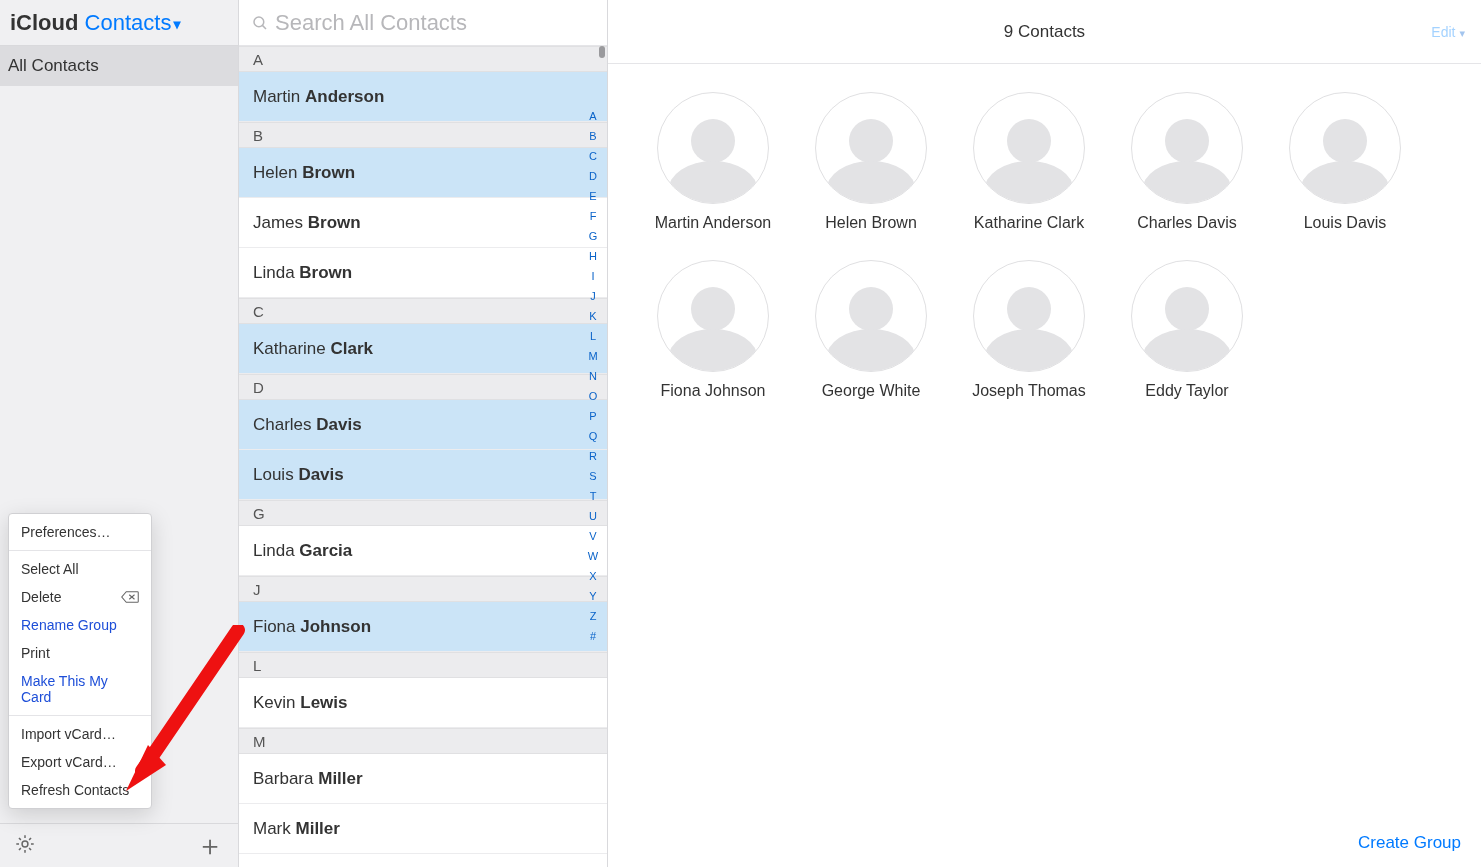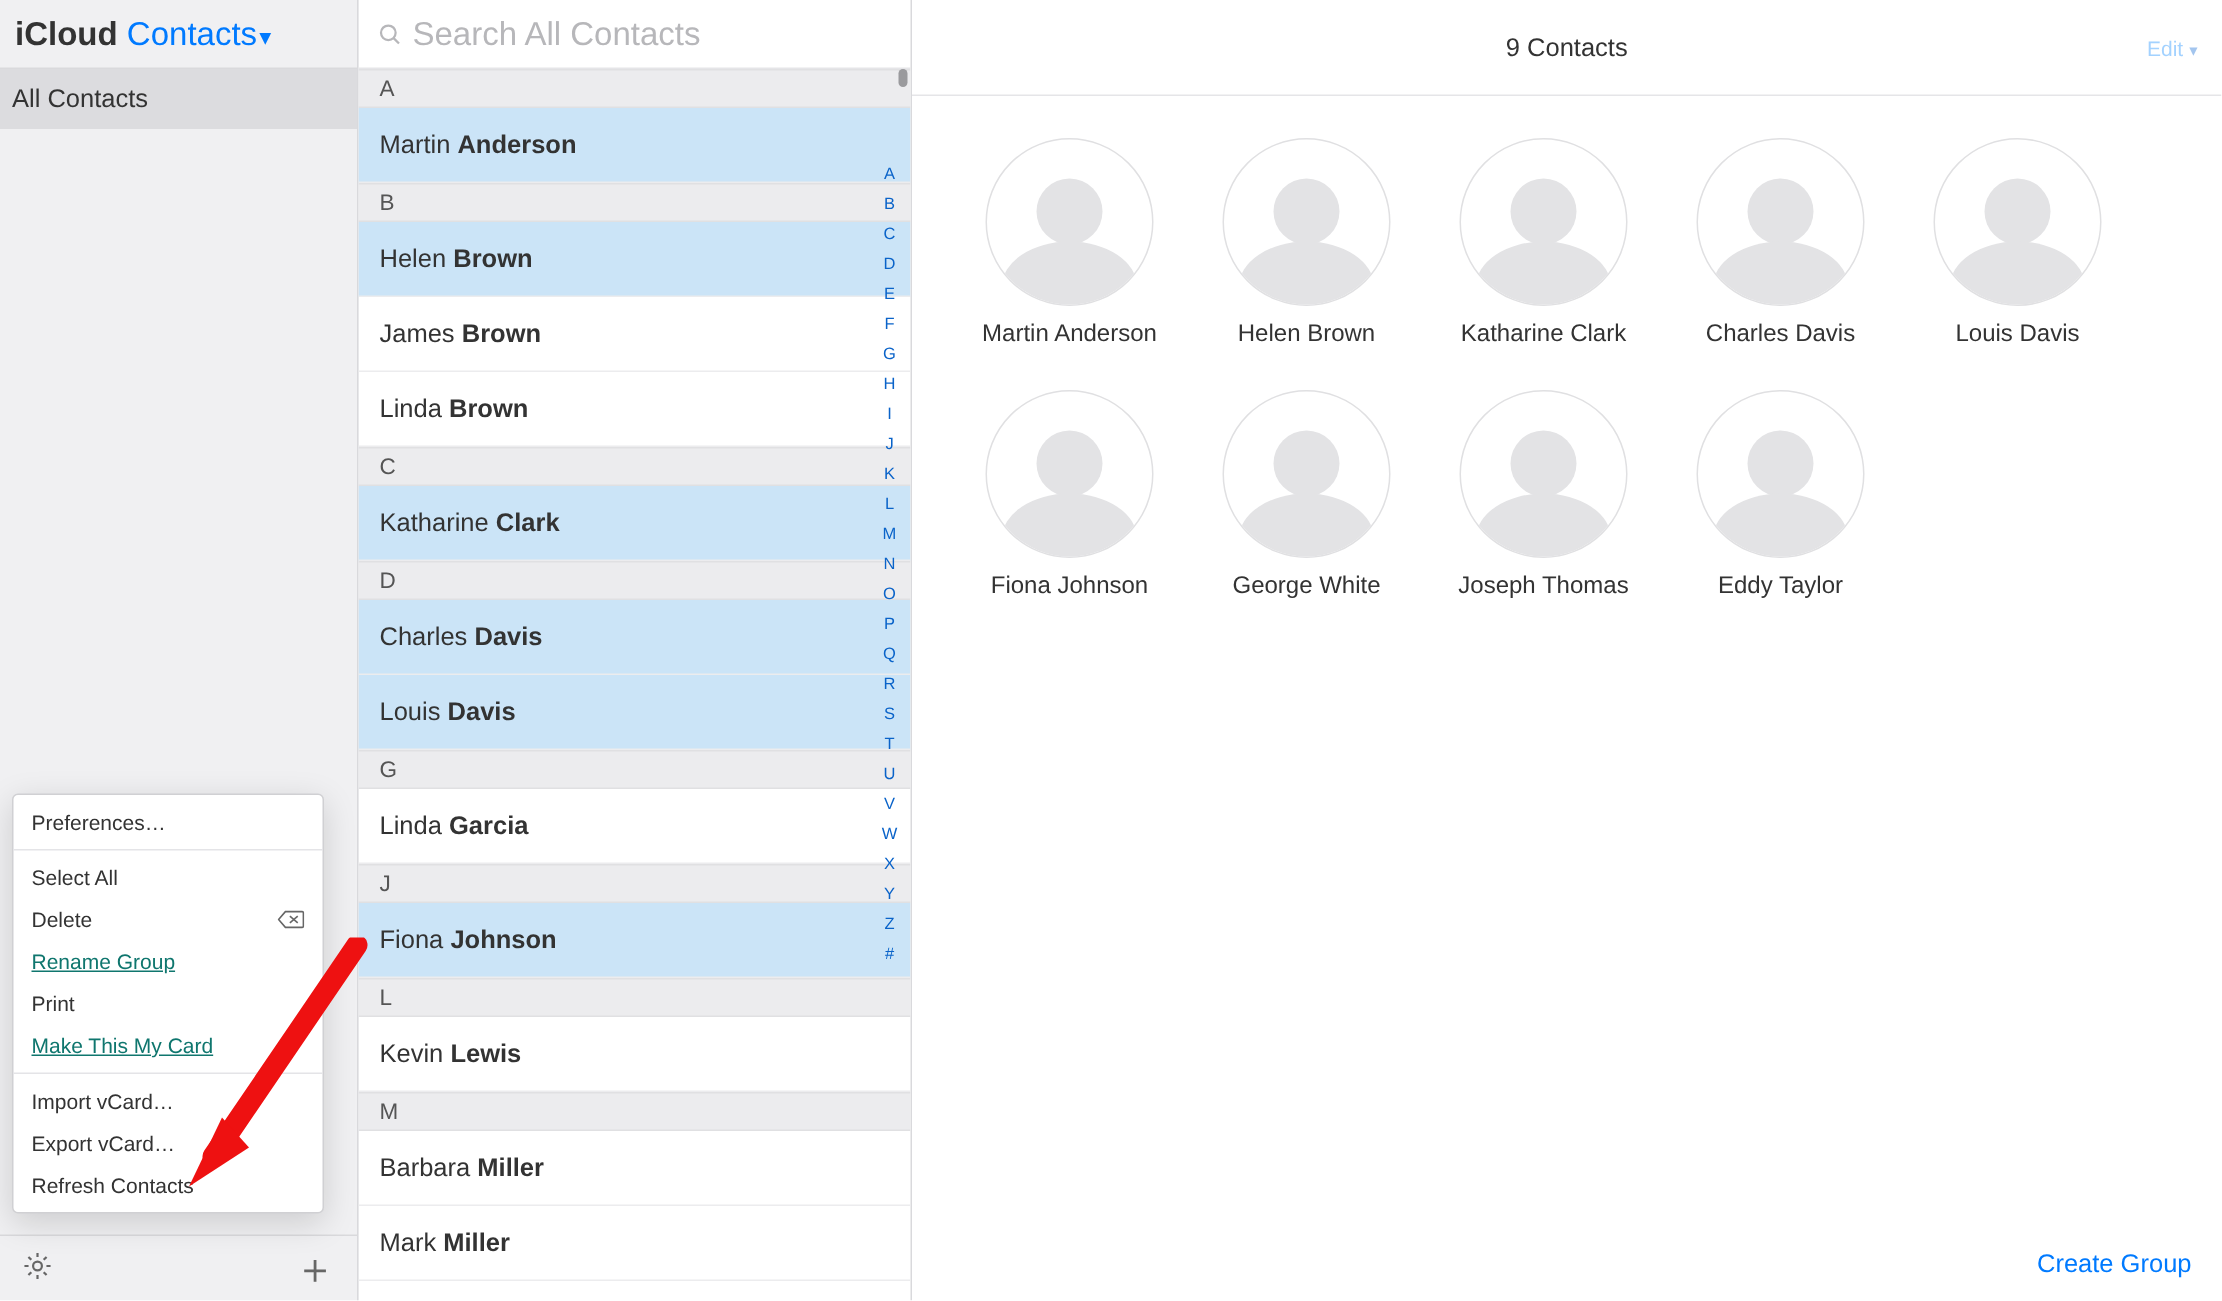--- a/index.html
+++ b/index.html
@@ -164,35 +164,35 @@
   }
   .card-name { font-size:16px; color:#333; white-space:nowrap; }
   .create-group {
     position:absolute; right:20px; bottom:14px;
     color:#007aff; font-size:17px; cursor:pointer;
   }
   
   .popup {
     position:absolute;
     left:8px; bottom:58px;
-    width:208px;
+    width:144px;
     background:#fff;
     border:1px solid #d0d0d3;
     border-radius:4px;
     box-shadow:0 6px 22px rgba(0,0,0,.15);
     padding:4px 0;
     z-index:20;
   }
   .popup-item {
     padding:6px 12px;
     font-size:14px; color:#333;
     cursor:pointer;
     display:flex; align-items:center; justify-content:space-between;
   }
-  .popup-item.disabled { color:#0f766e; cursor:default;text-decoration:underline; }
+  .popup-item.disabled { color:#1d4ed8; cursor:default; }
   .popup-sep { height:1px; background:#e4e4e7; margin:4px 0; }
   .del-icon {
     width:18px; height:14px;
   }
   .del-icon svg { width:100%; height:100%; stroke:#666; fill:none; stroke-width:1.4; }
   
   .arrow-anno {
     position:absolute;
     left:118px; bottom:72px;
     width:130px; height:170px;

